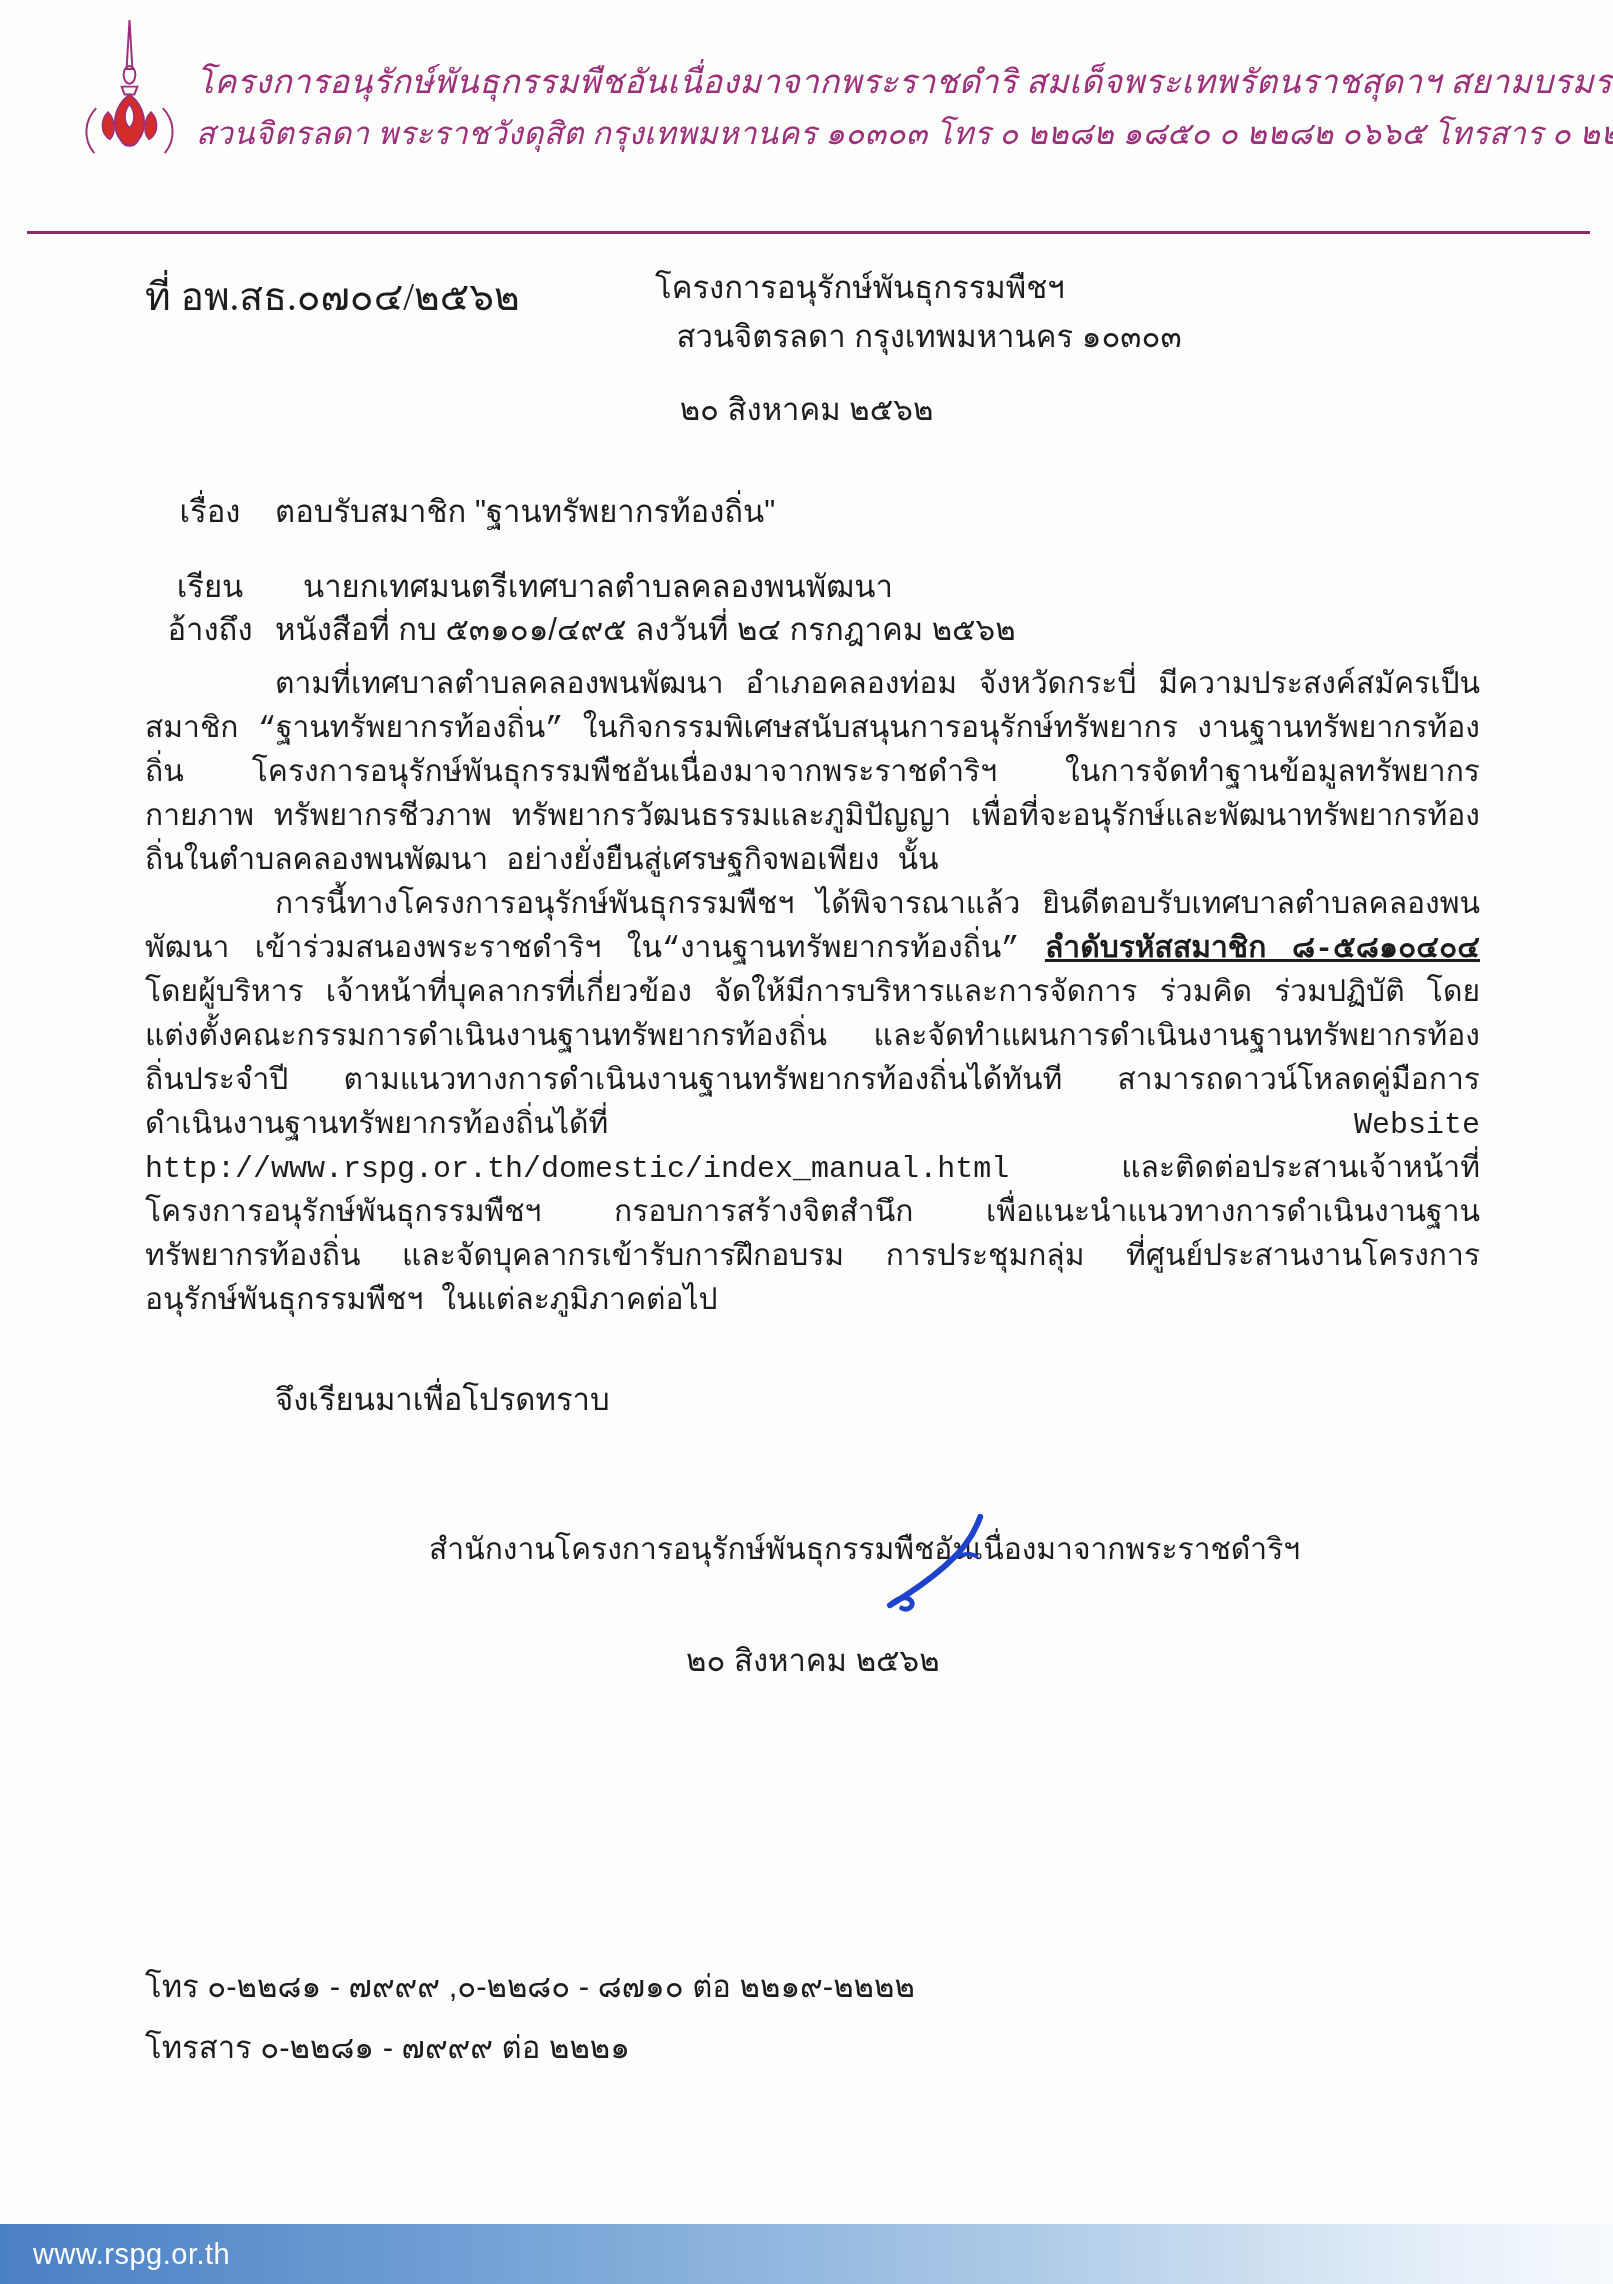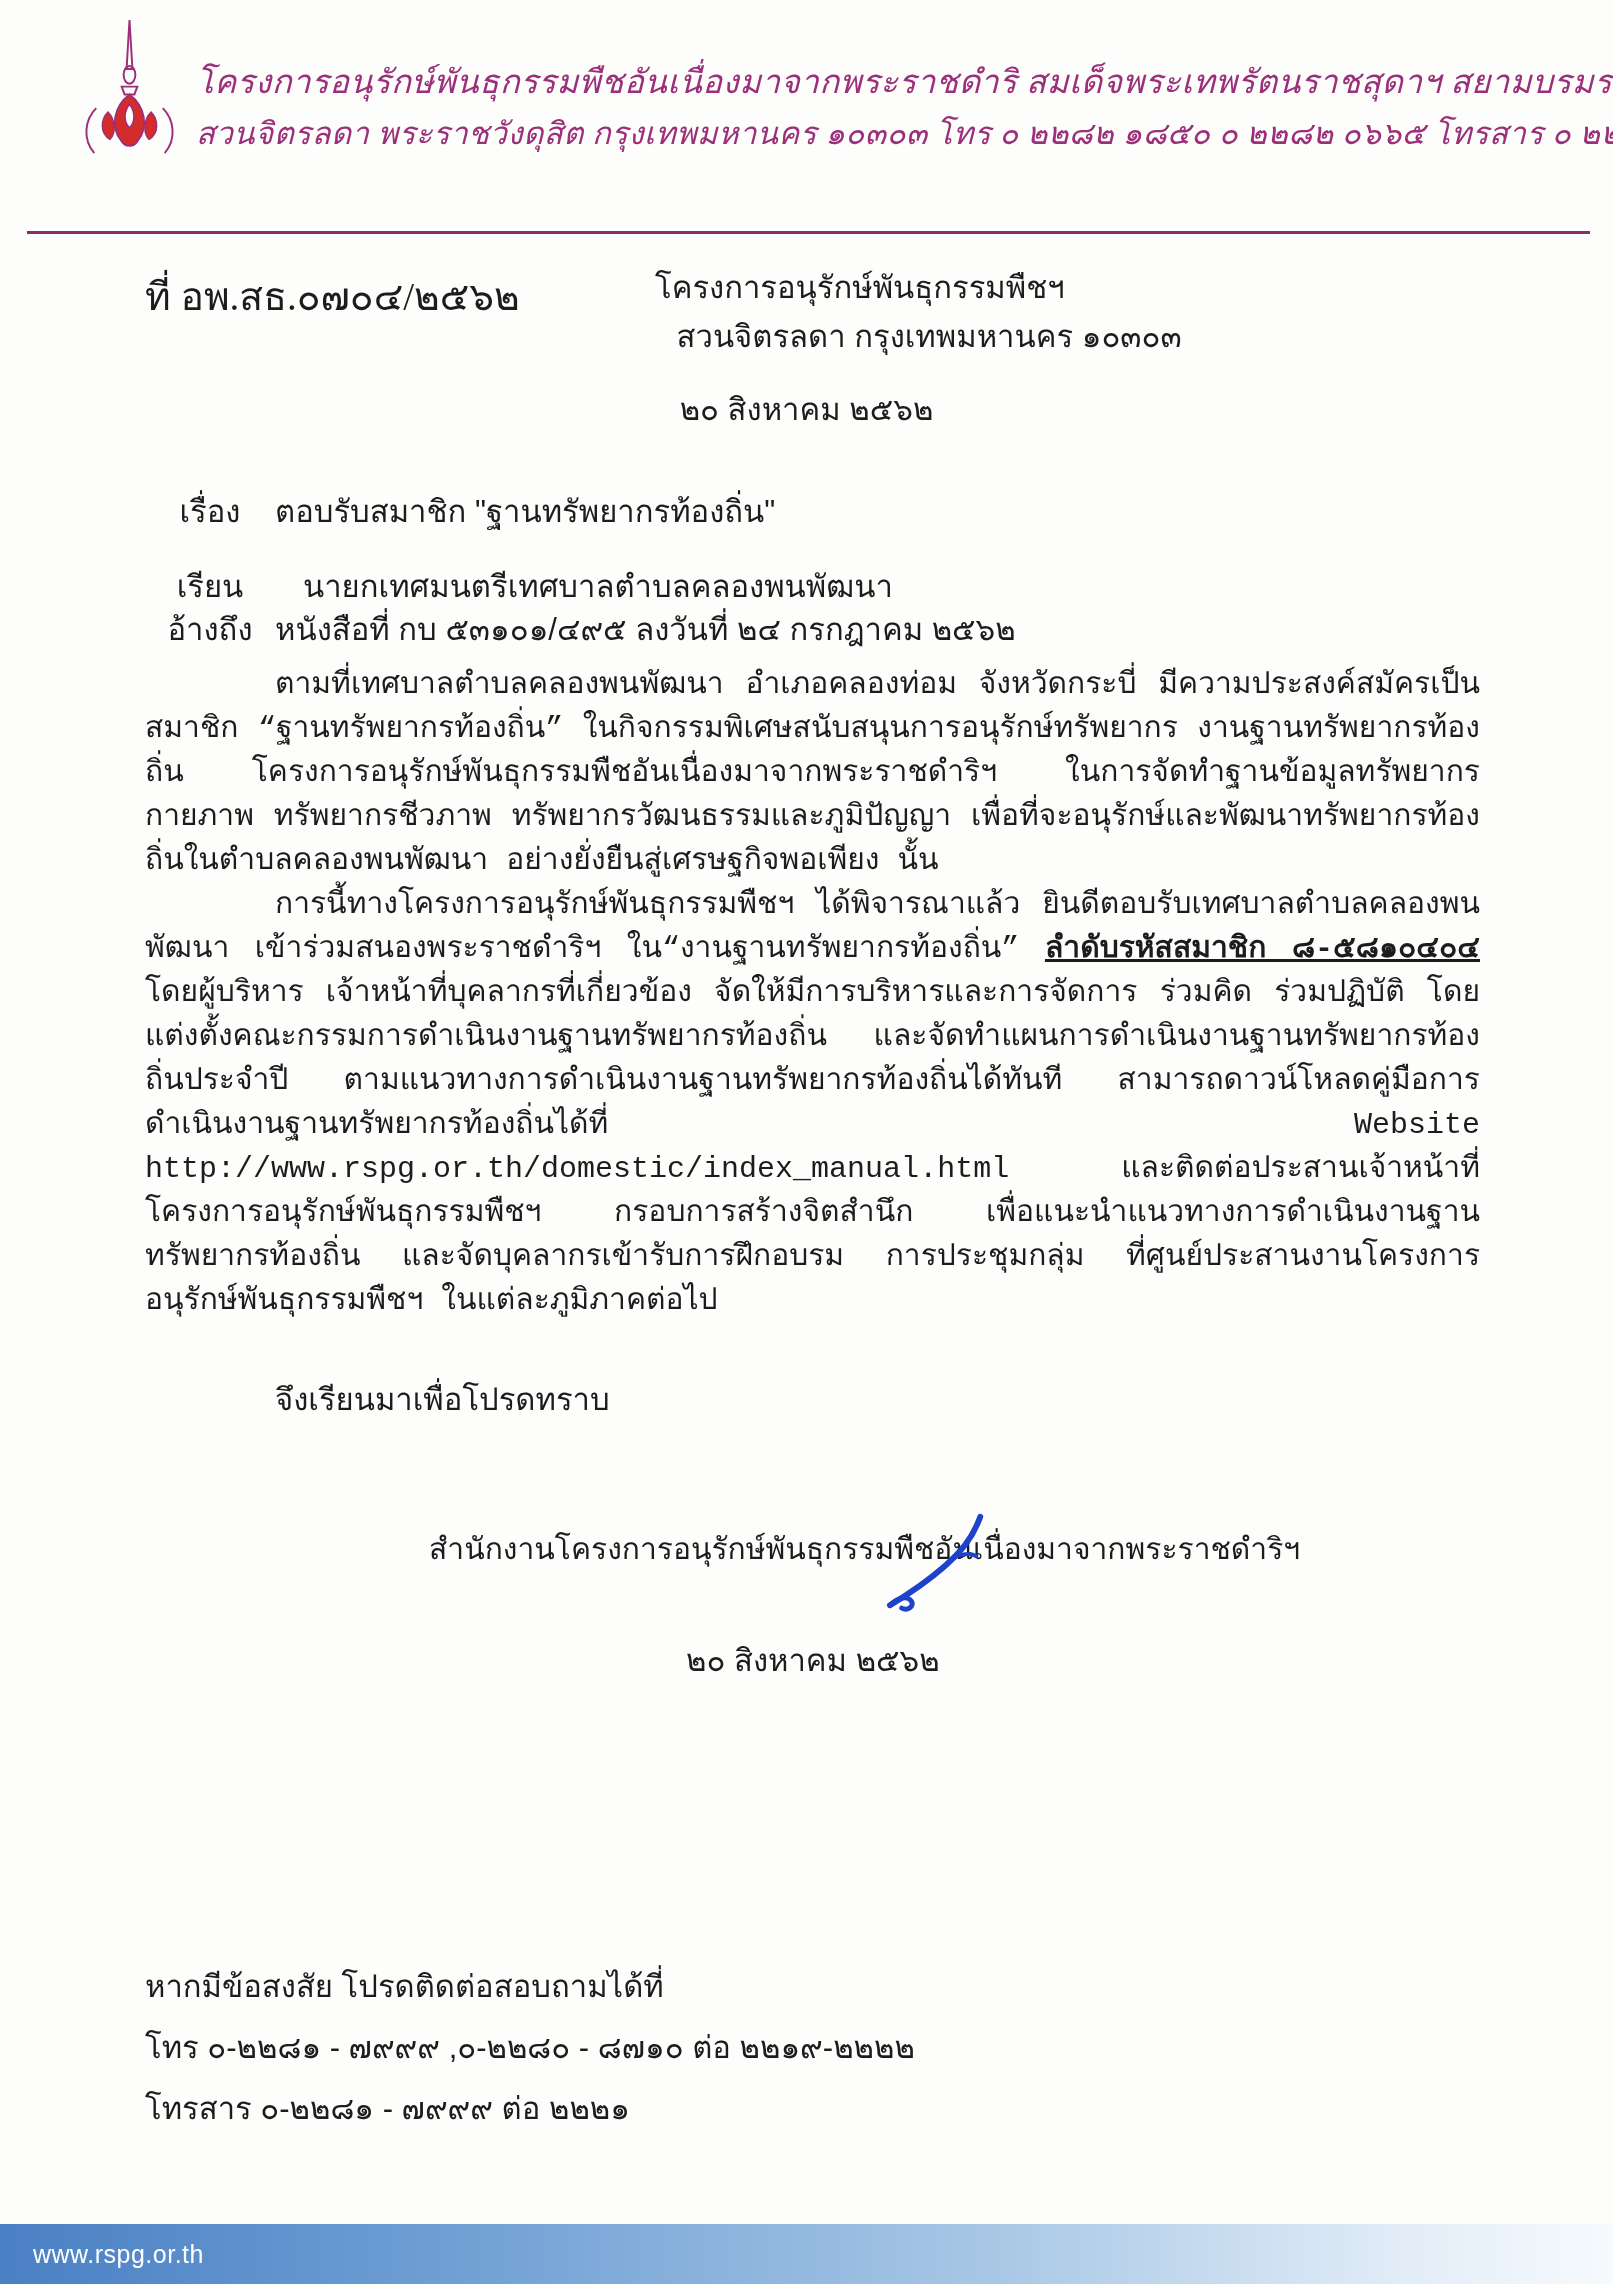--- a/index.html
+++ b/index.html
@@ -134,21 +134,21 @@
     position: absolute;
     left: 0; right: 0; bottom: 0;
     height: 61px;
     background: linear-gradient(90deg, #4a80c4 0%, #6f9fd4 28%, #a9c8e6 62%, #e4eef8 88%, #f6fafd 100%);
     display: flex;
     align-items: center;
   }
   .website {
     margin-left: 33px;
     color: #ffffff;
-    font-size: 25px;
+    font-size: 29px;
     letter-spacing: 0.5px;
   }
 </style>
 </head>
 <body>
 
 <div class="page">
 
   <div class="logo">
     <svg viewBox="0 0 140 150" width="137" height="147">
@@ -204,21 +204,20 @@
   <div class="signature-ink">
     <svg viewBox="0 0 120 110" width="118" height="108">
       <path d="M100,8 C92,30 80,44 64,58 C48,72 28,86 8,98" fill="none" stroke="#1d43cc" stroke-width="6" stroke-linecap="round"></path>
       <path d="M8,98 C16,90 26,88 30,94 C33,99 26,104 20,101" fill="none" stroke="#1d43cc" stroke-width="5" stroke-linecap="round"></path>
       <path d="M70,52 C78,46 88,44 96,48" fill="none" stroke="#1d43cc" stroke-width="4" stroke-linecap="round"></path>
     </svg>
   </div>
   <div class="sig-date">๒๐ สิงหาคม ๒๕๖๒</div>
 
   <div class="footer-contact">
-    <div>หากมีข้อสงสัย โปรดติดต่อสอบถามได้ที่</div>
     <div>โทร  ๐-๒๒๘๑ - ๗๙๙๙ ,๐-๒๒๘๐ - ๘๗๑๐  ต่อ  ๒๒๑๙-๒๒๒๒</div>
     <div>โทรสาร  ๐-๒๒๘๑ - ๗๙๙๙  ต่อ  ๒๒๒๑</div>
   </div>
 
   <div class="bottom-bar">
     <span class="website">www.rspg.or.th</span>
   </div>
 
 </div>
 

